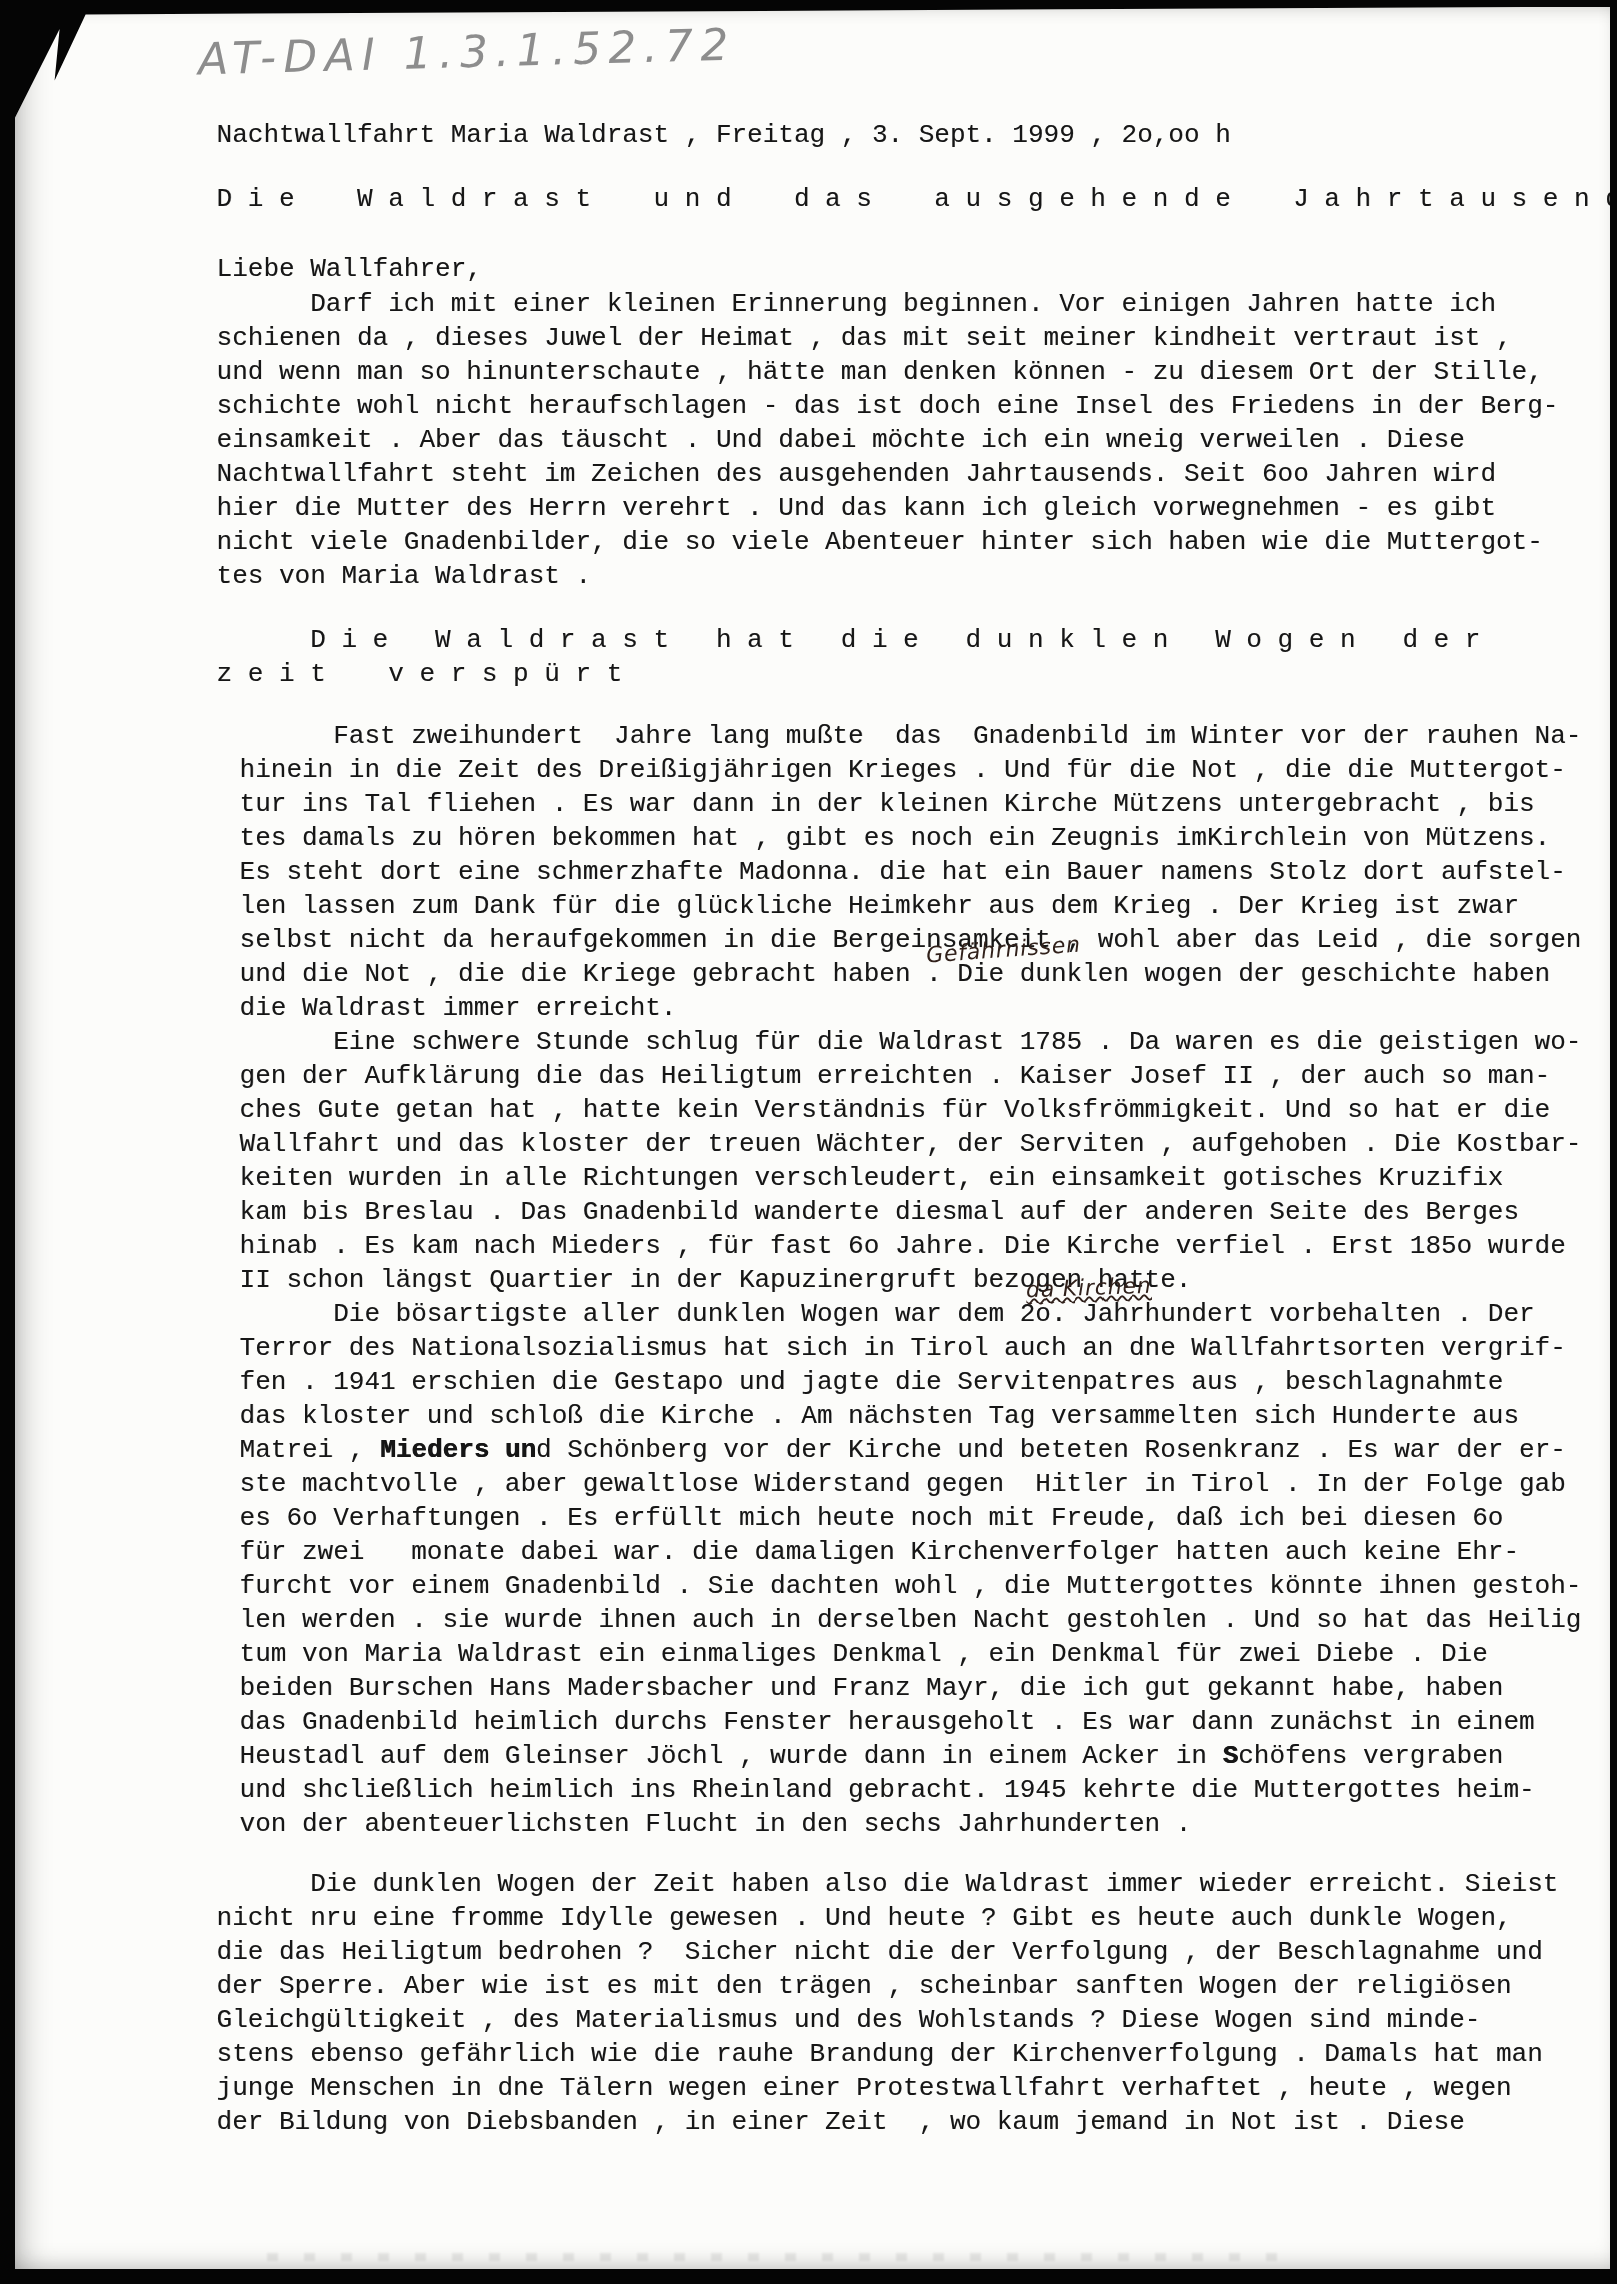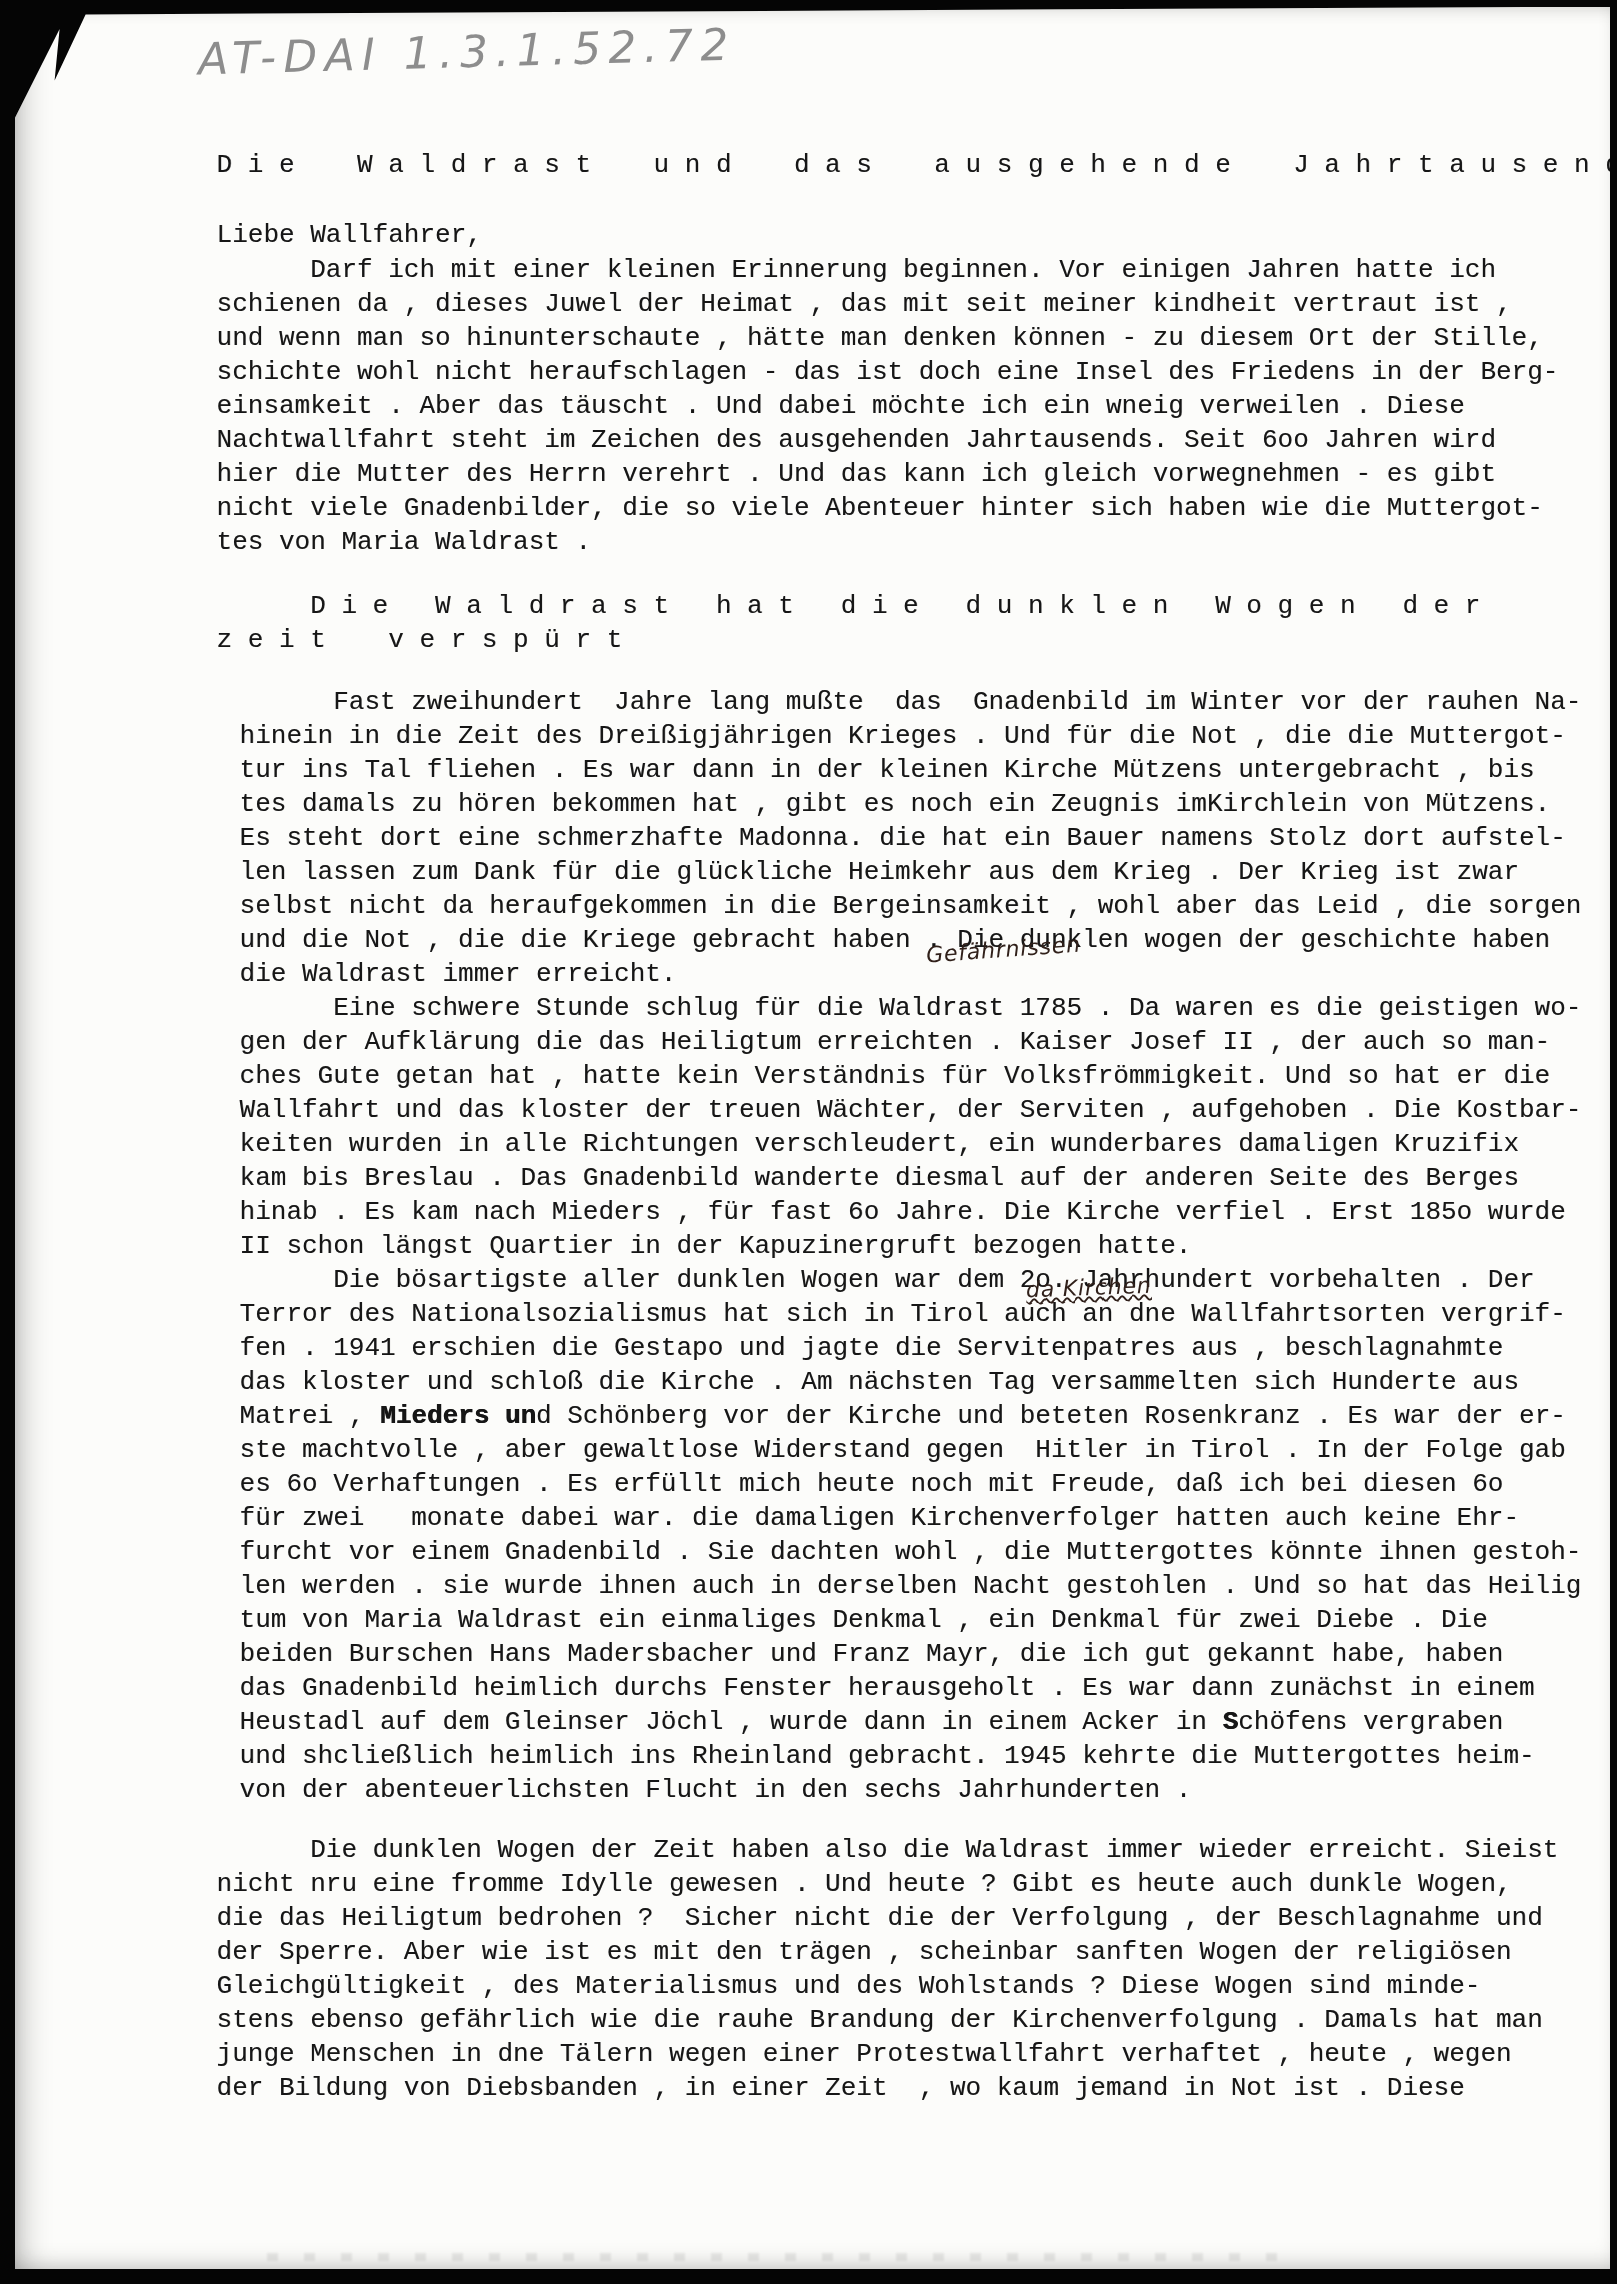--- a/index.html
+++ b/index.html
@@ -72,20 +72,23 @@
       rgba(90,90,90,0.35) 0 11.3px, rgba(90,90,90,0) 11.3px 37px);
     filter: blur(1.2px);
     opacity: 0.35;
   }
 </style>
 </head>
 <body>
 
 <div class="paper">
   <div class="doc">
+      <div class="block title">
+        <div class="tline"><span>Nachtwallfahrt Maria Waldrast , Freitag , 3. Sept. 1999 , 2o,oo h</span></div>
+      </div>
       <div class="block heading1">
         <div class="tline"><span>D i e    W a l d r a s t    u n d    d a s    a u s g e h e n d e    J a h r t a u s e n d</span></div>
       </div>
       <div class="block salutation">
         <div class="tline"><span>Liebe Wallfahrer,</span></div>
       </div>
       <div class="block para-first">
         <div class="tline"><span>      Darf ich mit einer kleinen Erinnerung beginnen. Vor einigen Jahren hatte ich</span></div>
         <div class="tline"><span>schienen da , dieses Juwel der Heimat , das mit seit meiner kindheit vertraut ist ,</span></div>
         <div class="tline"><span>und wenn man so hinunterschaute , hätte man denken können - zu diesem Ort der Stille,</span></div>
@@ -107,21 +110,21 @@
         <div class="tline"><span>tes damals zu hören bekommen hat , gibt es noch ein Zeugnis imKirchlein von Mützens.</span></div>
         <div class="tline"><span>Es steht dort eine schmerzhafte Madonna. die hat ein Bauer namens Stolz dort aufstel-</span></div>
         <div class="tline"><span>len lassen zum Dank für die glückliche Heimkehr aus dem Krieg . Der Krieg ist zwar</span></div>
         <div class="tline"><span>selbst nicht da heraufgekommen in die Bergeinsamkeit , wohl aber das Leid , die sorgen</span></div>
         <div class="tline"><span>und die Not , die die Kriege gebracht haben . Die dunklen wogen der geschichte haben</span></div>
         <div class="tline"><span>die Waldrast immer erreicht.</span></div>
         <div class="tline"><span>      Eine schwere Stunde schlug für die Waldrast 1785 . Da waren es die geistigen wo-</span></div>
         <div class="tline"><span>gen der Aufklärung die das Heiligtum erreichten . Kaiser Josef II , der auch so man-</span></div>
         <div class="tline"><span>ches Gute getan hat , hatte kein Verständnis für Volksfrömmigkeit. Und so hat er die</span></div>
         <div class="tline"><span>Wallfahrt und das kloster der treuen Wächter, der Serviten , aufgehoben . Die Kostbar-</span></div>
-        <div class="tline"><span>keiten wurden in alle Richtungen verschleudert, ein wunderbares damaligen Kruzifix</span></div>
+        <div class="tline"><span>keiten wurden in alle Richtungen verschleudert, ein einsamkeit gotisches Kruzifix</span></div>
         <div class="tline"><span>kam bis Breslau . Das Gnadenbild wanderte diesmal auf der anderen Seite des Berges</span></div>
         <div class="tline"><span>hinab . Es kam nach Mieders , für fast 6o Jahre. Die Kirche verfiel . Erst 185o wurde</span></div>
         <div class="tline"><span>II schon längst Quartier in der Kapuzinergruft bezogen hatte.</span></div>
         <div class="tline"><span>      Die bösartigste aller dunklen Wogen war dem 2o. Jahrhundert vorbehalten . Der</span></div>
         <div class="tline"><span>Terror des Nationalsozialismus hat sich in Tirol auch an dne Wallfahrtsorten vergrif-</span></div>
         <div class="tline"><span>fen . 1941 erschien die Gestapo und jagte die Servitenpatres aus , beschlagnahmte</span></div>
         <div class="tline"><span>das kloster und schloß die Kirche . Am nächsten Tag versammelten sich Hunderte aus</span></div>
         <div class="tline"><span>Matrei , </span><span class="bold">Mieders un</span><span>d Schönberg vor der Kirche und beteten Rosenkranz . Es war der er-</span></div>
         <div class="tline"><span>ste machtvolle , aber gewaltlose Widerstand gegen  Hitler in Tirol . In der Folge gab</span></div>
         <div class="tline"><span>es 6o Verhaftungen . Es erfüllt mich heute noch mit Freude, daß ich bei diesen 6o</span></div>

